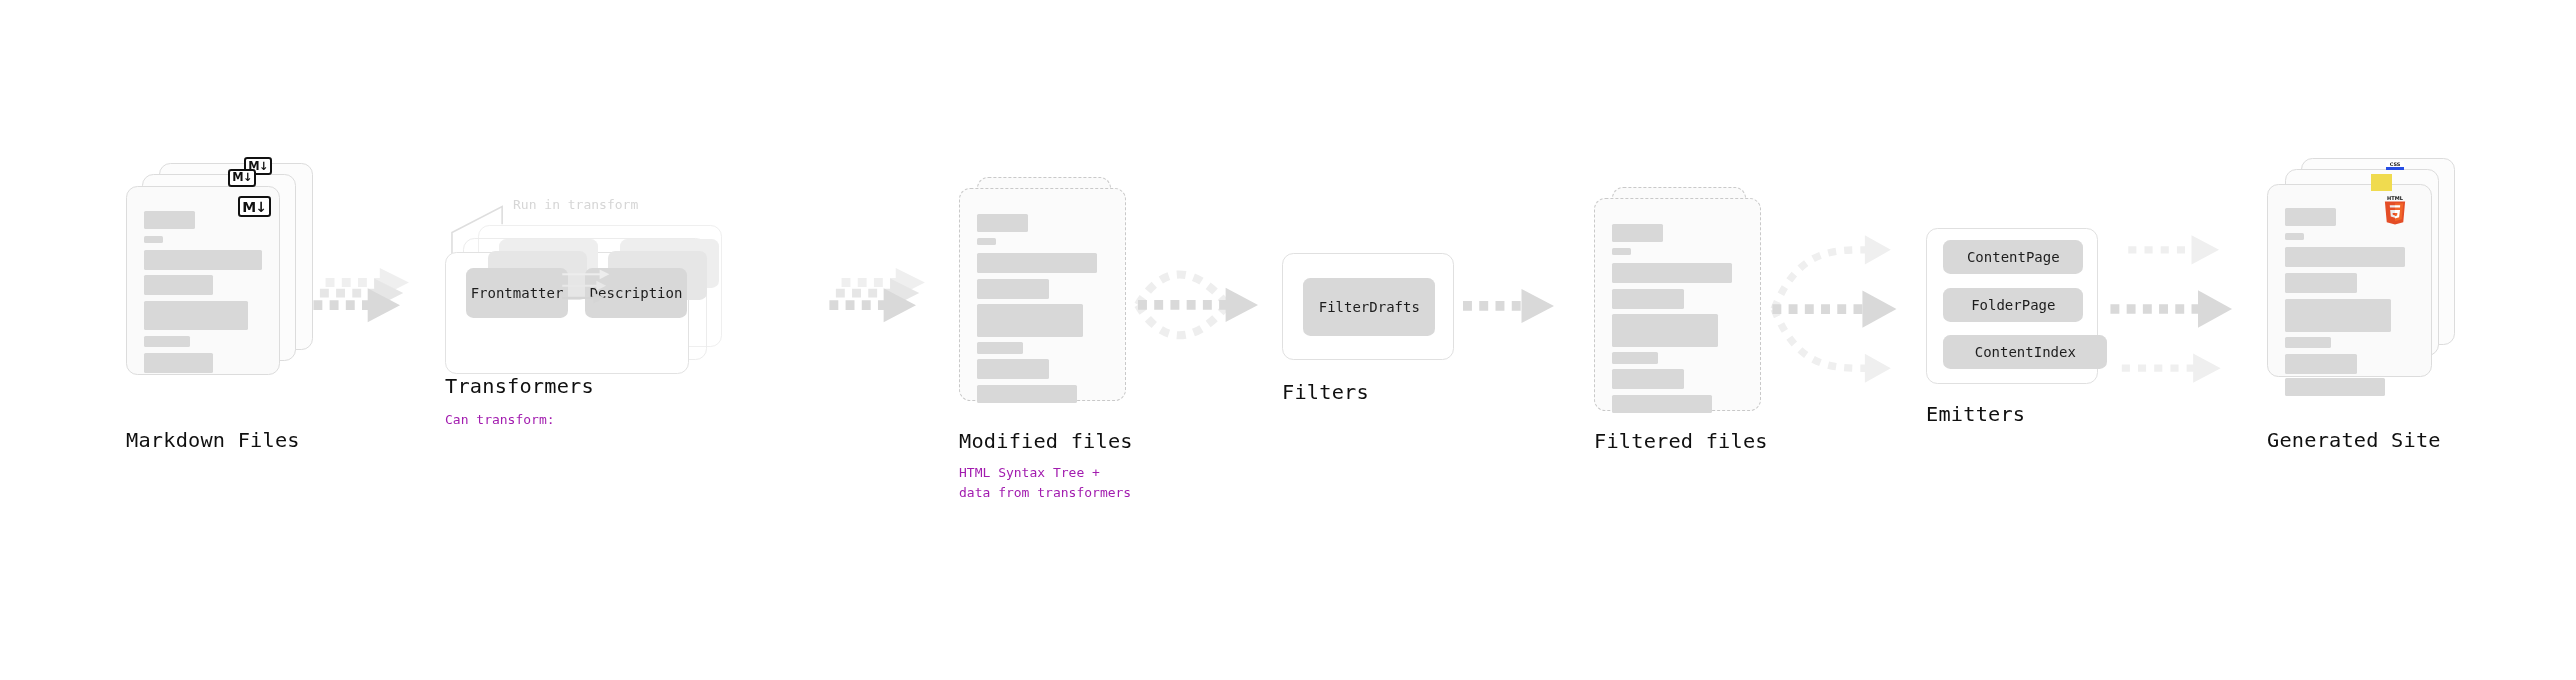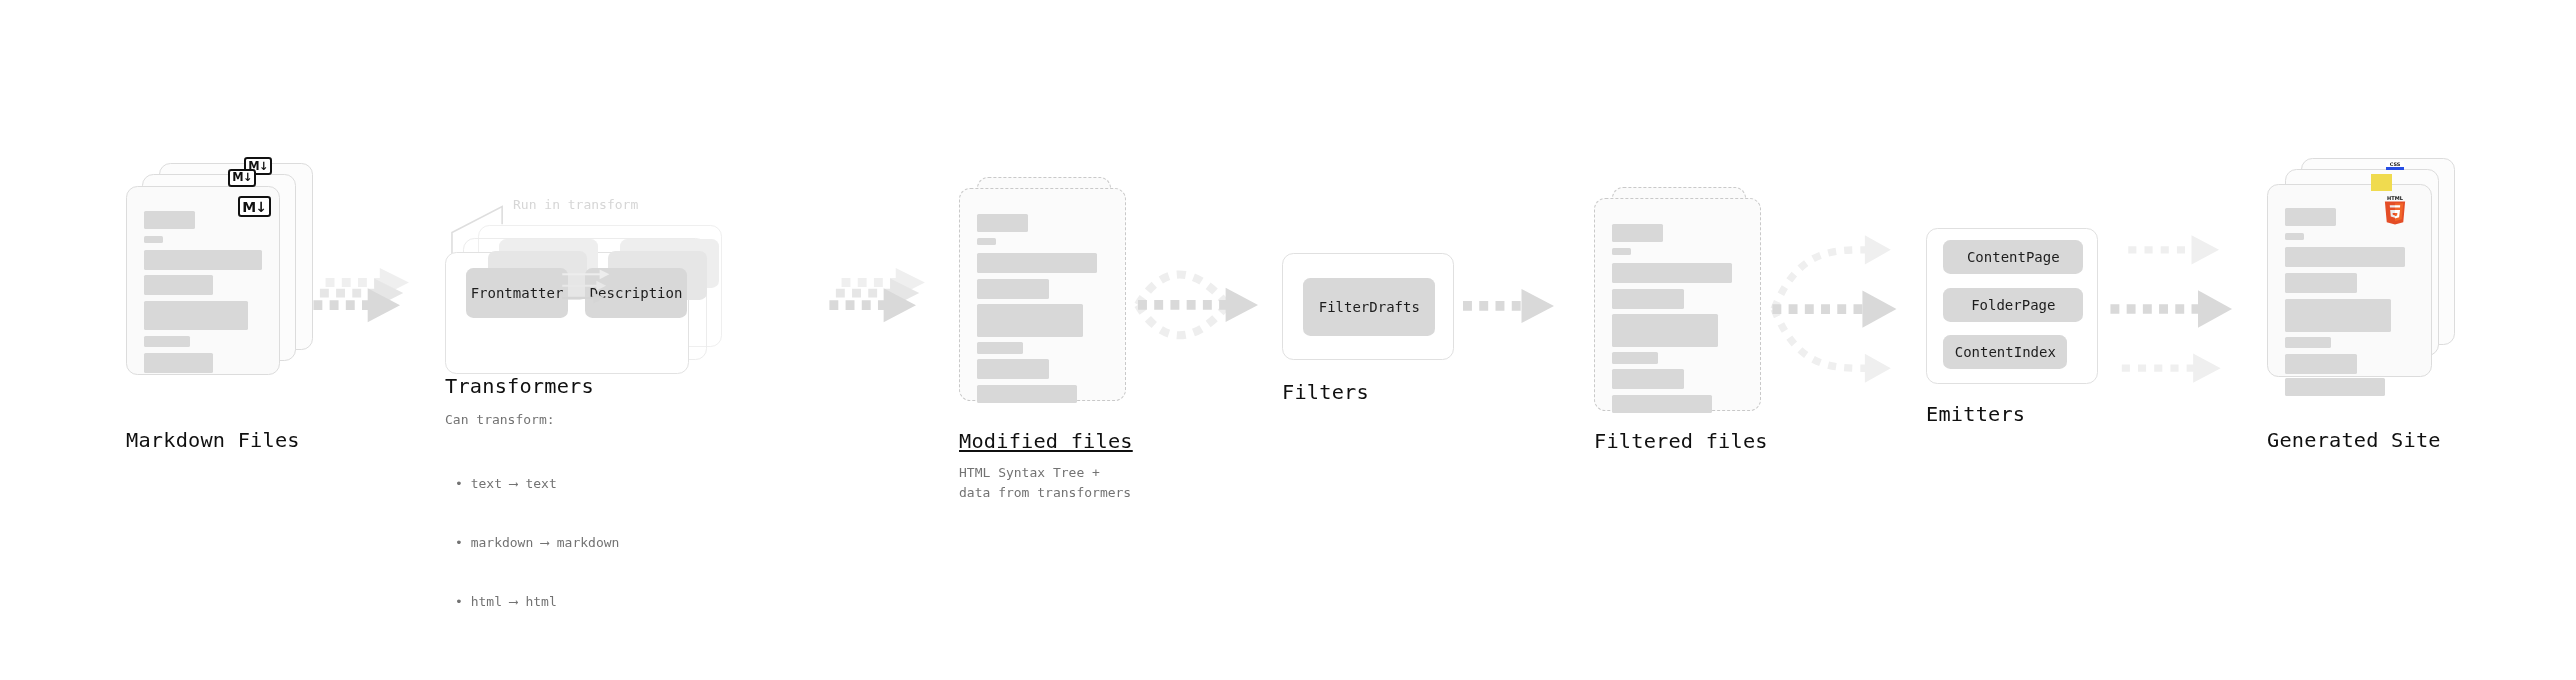--- a/index.html
+++ b/index.html
@@ -94,21 +94,21 @@
     position: absolute;
     font-size: 20.3px;
     color: #101010;
     white-space: nowrap;
     letter-spacing: 0.2px;
   }
   .subtitle {
     position: absolute;
     font-size: 13px;
     line-height: 1.52;
-    color: #737373;
+    color: #a21caf;
     white-space: pre;
   }
   .note {
     position: absolute;
     font-size: 13px;
     color: #d6d6d6;
     white-space: nowrap;
   }
   .bullets { list-style: none; }
   .bullets li { white-space: pre; }
@@ -188,25 +188,20 @@
         <polygon points="46,3 58,9 46,15" fill="#ededed"></polygon>
         <line x1="0" y1="23" x2="44" y2="23" stroke="#e8e8e8" stroke-width="2.5"></line>
         <polygon points="42,17 54,23 42,29" fill="#e8e8e8"></polygon>
         <line x1="0" y1="38" x2="40" y2="38" stroke="#d5d5d5" stroke-width="2.5"></line>
         <polygon points="38,31 52,38 38,45" fill="#d5d5d5"></polygon>
       </g>
     </svg>
   </div>
   <div class="title" style="left:445px; top:374px;">Transformers</div>
   <div class="subtitle" style="left:445px; top:410px;">Can transform:</div>
-  <ul class="bullets subtitle" style="left:455px; top:434px;">
-    <li>• text ⟶ text</li>
-    <li>• markdown ⟶ markdown</li>
-    <li>• html ⟶ html</li>
-  </ul>
 
   <svg style="left:821px; top:268px; width:122px; height:89px;" viewBox="0 0 150 110">
     <g>
       <line x1="25" y1="18" x2="96" y2="18" stroke="#efefef" stroke-width="11" stroke-dasharray="11 9"></line>
       <polygon points="92,0 128,18 92,36" fill="#efefef"></polygon>
       <line x1="18" y1="31" x2="89" y2="31" stroke="#e6e6e6" stroke-width="11" stroke-dasharray="11 9"></line>
       <polygon points="85,13 121,31 85,49" fill="#e6e6e6"></polygon>
       <line x1="10" y1="46" x2="81" y2="46" stroke="#d9d9d9" stroke-width="12" stroke-dasharray="11 9"></line>
       <polygon points="77,25 117,46 77,67" fill="#d9d9d9"></polygon>
     </g>
@@ -221,21 +216,21 @@
         <div class="bar" style="left:18px; top:50px;  width:18.7px;  height:6.5px;"></div>
         <div class="bar" style="left:18px; top:65px;  width:120px; height:19.5px;"></div>
         <div class="bar" style="left:18px; top:91px; width:72px;  height:19.5px;"></div>
         <div class="bar" style="left:18px; top:116px; width:106px; height:32.5px;"></div>
         <div class="bar" style="left:18px; top:154px; width:46px;  height:11.4px;"></div>
         <div class="bar" style="left:18px; top:171px; width:72px;  height:19.5px;"></div>
         <div class="bar" style="left:18px; top:197px; width:100px; height:18px;"></div>
       </div>
     </div>
   </div>
-  <div class="title" style="left:959px; top:429px;text-decoration:underline;">Modified files</div>
+  <div class="title" style="left:959px; top:429px;">Modified files</div>
   <div class="subtitle" style="left:959px; top:463px;">HTML Syntax Tree +
 data from transformers</div>
 
   <svg style="left:1138px; top:260px; width:146px; height:106px;" viewBox="0 0 180 130">
     <g>
       <path d="M0,55 C30,5 70,5 110,55" fill="none" stroke="#eeeeee" stroke-width="10" stroke-dasharray="11 10"></path>
       <path d="M0,55 C30,105 70,105 110,55" fill="none" stroke="#eeeeee" stroke-width="10" stroke-dasharray="11 10"></path>
       <line x1="0" y1="55" x2="112" y2="55" stroke="#d9d9d9" stroke-width="12" stroke-dasharray="11 9"></line>
       <polygon points="108,34 148,55 108,76" fill="#d9d9d9"></polygon>
     </g>
@@ -279,21 +274,21 @@
       <polygon points="114,150 146,168 114,186" fill="#efefef"></polygon>
       <line x1="0" y1="95" x2="115" y2="95" stroke="#d9d9d9" stroke-width="12" stroke-dasharray="11 9"></line>
       <polygon points="111,72 153,95 111,118" fill="#d9d9d9"></polygon>
     </g>
   </svg>
 
   <div class="node" style="left:1926px; top:228px;">
     <div class="proc-box" style="left:0; top:0; width:172px; height:156px;">
       <div class="chip" style="left:16.3px; top:10.6px;  width:140px; height:34px;">ContentPage</div>
       <div class="chip" style="left:16.3px; top:59px;  width:140px; height:34px;">FolderPage</div>
-      <div class="chip" style="left:16.3px; top:106px; width:124px; height:34px;">ContentIndex</div>
+      <div class="chip" style="left:16.3px; top:106px; width:164px; height:34px;">ContentIndex</div>
     </div>
   </div>
   <div class="title" style="left:1926px; top:402px;">Emitters</div>
 
   <svg style="left:2110px; top:232px; width:163px; height:154px;" viewBox="0 0 200 190">
     <g>
       <line x1="22" y1="22" x2="104" y2="22" stroke="#efefef" stroke-width="9" stroke-dasharray="10 10"></line>
       <polygon points="100,4 134,22 100,40" fill="#efefef"></polygon>
       <line x1="0" y1="95" x2="112" y2="95" stroke="#d9d9d9" stroke-width="12" stroke-dasharray="11 9"></line>
       <polygon points="108,72 150,95 108,118" fill="#d9d9d9"></polygon>

